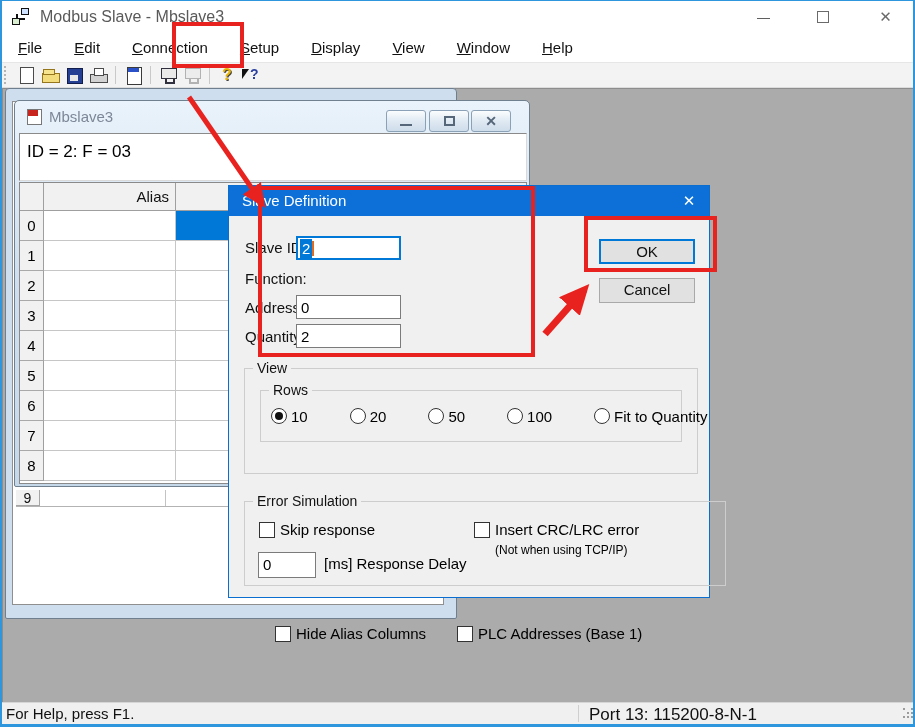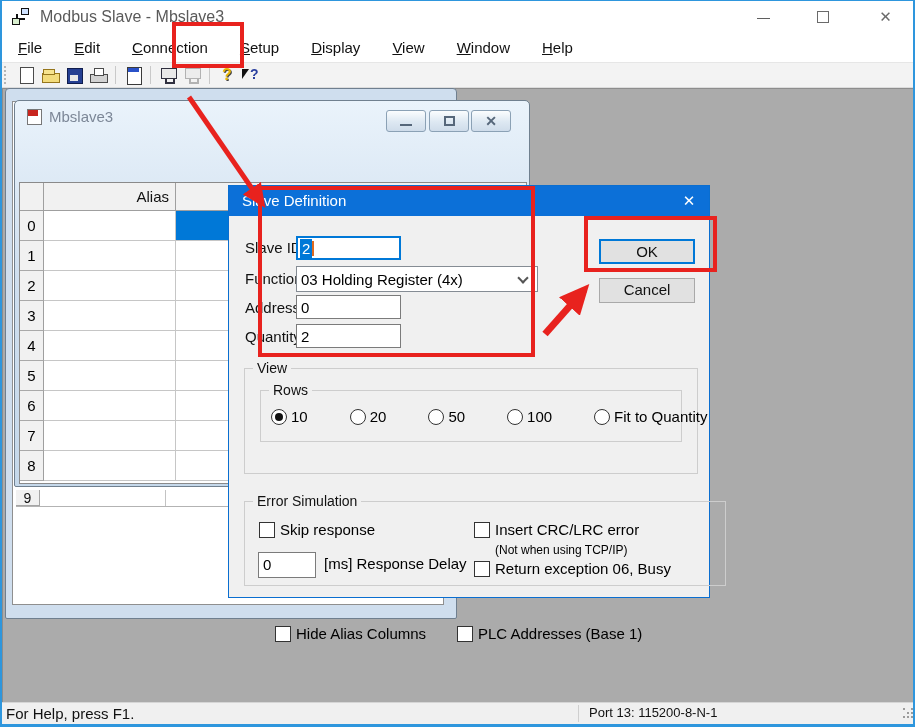--- a/index.html
+++ b/index.html
@@ -99,21 +99,21 @@
   .in-address{left:67px;top:109px;width:105px;height:24px;border:1px solid #7b7b7b}
   .in-quantity{left:67px;top:138px;width:105px;height:24px;border:1px solid #7b7b7b}
   .dbtn{position:absolute;width:96px;height:25px;background:#e1e1e1;text-align:center;font-size:15px;line-height:22px;color:#111}
   .btn-ok{left:370px;top:53px;border:2px solid #0078d7}
   .btn-cancel{left:370px;top:92px;border:1px solid #a9a9a9}
   .group{position:absolute;border:1px solid #cdcdcd}
   .group>.glabel{position:absolute;top:-9px;left:8px;background:#f0f0f0;padding:0 4px;font-size:14px;color:#111}
   .grp-view{left:15px;top:182px;width:454px;height:106px}
   .grp-rows{left:30px;top:203px;width:422px;height:52px}
   .rows-options{position:absolute;left:10px;top:17px;display:flex;gap:42px}
-  .ropt{display:flex;align-items:flex-end}
+  .ropt{display:flex;align-items:flex-start}
   .radio{width:16px;height:16px;border:1px solid #333;border-radius:50%;background:#fff;position:relative;flex:none}
   .radio.on::after{content:"";position:absolute;left:3px;top:3px;width:8px;height:8px;border-radius:50%;background:#111}
   .rlbl{font-size:15px;margin-left:4px;white-space:nowrap}
   .cbx{position:absolute;display:flex;align-items:flex-end}
   .cb{width:16px;height:16px;border:1px solid #333;background:#fff;flex:none}
   .cblbl{font-size:15px;margin-left:5px;white-space:nowrap}
   .cbx-hidealias{left:30px;top:256px}
   .cbx-plc{left:212px;top:256px}
   .grp-err{left:15px;top:315px;width:482px;height:85px}
   .cbx-skip{left:30px;top:335px}
@@ -127,21 +127,21 @@
   .ann{position:absolute;border:4px solid #e8221e;z-index:5;pointer-events:none}
   .ann-setup{left:172px;top:22px;width:72px;height:46px}
   .ann-dialog{left:258px;top:186px;width:277px;height:171px}
   .ann-ok{left:584px;top:216px;width:133px;height:56px}
   .arrows{position:absolute;left:0;top:0;width:915px;height:727px;z-index:6;pointer-events:none}
 
   
   .statusbar{position:absolute;left:2px;top:702px;width:911px;height:22px;background:#f0f0f0;border-top:1px solid #d6d6d6}
   .st-help{position:absolute;left:4px;top:2px;font-size:15px;color:#111}
   .st-div{position:absolute;left:576px;top:2px;bottom:2px;width:1px;background:#cfcfcf}
-  .st-port{position:absolute;left:587px;top:2px;font-size:13px;color:#111}
+  .st-port{position:absolute;left:587px;top:2px;font-size:17px;color:#111}
   .grip{position:absolute;right:8px;bottom:6px;width:2px;height:2px;background:#9b9b9b;box-shadow:8px 0 0 #9b9b9b,4px 4px 0 #9b9b9b,8px 4px 0 #9b9b9b,0 8px 0 #9b9b9b,4px 8px 0 #9b9b9b,8px 8px 0 #9b9b9b;transform:translateY(-8px)}
 </style>
 </head>
 <body>
 
 <div class="stage">
 
   <div class="titlebar">
     <span class="app-icon">
         <i class="ln"></i>
@@ -193,20 +193,23 @@
     </div>
   </div>
 
   <div class="frontwin">
     <span class="doc-icon"></span>
     <span class="fw-title">Mbslave3</span>
     <span class="fwbtn fwbtn-min"><span class="fglyph-min"></span></span>
     <span class="fwbtn fwbtn-max"><span class="fglyph-max"></span></span>
     <span class="fwbtn fwbtn-close"><span class="fglyph-close">✕</span></span>
 
+    <div class="idbox">
+      <div class="idtext">ID = 2: F = 03</div>
+    </div>
 
     <div class="gridbox">
       <div class="ghead">
         <div class="gh gh0"></div>
         <div class="gh gh1">Alias</div>
         <div class="gh gh2"></div>
       </div>
       <div id="grid-rows">
           <div class="grow">
             <div class="gc gc0">0</div>
@@ -258,24 +261,20 @@
   </div>
 
   <div class="dialog">
     <div class="dlg-title">Slave Definition</div>
     <div class="dlg-close">✕</div>
 
     <span class="dlbl lbl-slaveid">Slave ID:</span>
     <div class="din in-slaveid"><span class="sel">2</span><span class="caret"></span></div>
 
     <span class="dlbl lbl-function">Function:</span>
-    <div class="din in-combo">
-      <span>03 Holding Register (4x)</span>
-      <span class="chev"></span>
-    </div>
 
     <span class="dlbl lbl-address">Address:</span>
     <div class="din in-address">0</div>
 
     <span class="dlbl lbl-quantity">Quantity:</span>
     <div class="din in-quantity">2</div>
 
     <div class="dbtn btn-ok">OK</div>
     <div class="dbtn btn-cancel">Cancel</div>
 
@@ -323,24 +322,20 @@
         <span class="cb"></span>
         <span class="cblbl">Skip response</span>
       </span>
     <div class="din in-delay">0</div>
     <span class="lbl-delay">[ms] Response Delay</span>
     <span class="cbx cbx-crc">
         <span class="cb"></span>
         <span class="cblbl">Insert CRC/LRC error</span>
       </span>
     <span class="crc-note">(Not when using TCP/IP)</span>
-    <span class="cbx cbx-busy">
-        <span class="cb"></span>
-        <span class="cblbl">Return exception 06, Busy</span>
-      </span>
   </div>
 
   <div class="ann ann-setup"></div>
   <div class="ann ann-dialog"></div>
   <div class="ann ann-ok"></div>
   <svg class="arrows" viewBox="0 0 915 727">
     <defs>
       <marker id="ah1" markerUnits="userSpaceOnUse" markerWidth="24" markerHeight="22" refX="18" refY="11" orient="auto">
         <path d="M0,0 L24,11 L0,22 z" fill="#e8221e"></path>
       </marker>

